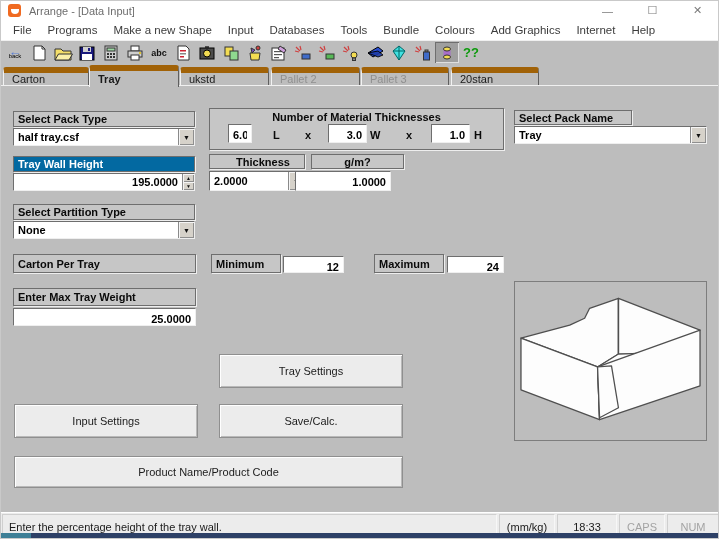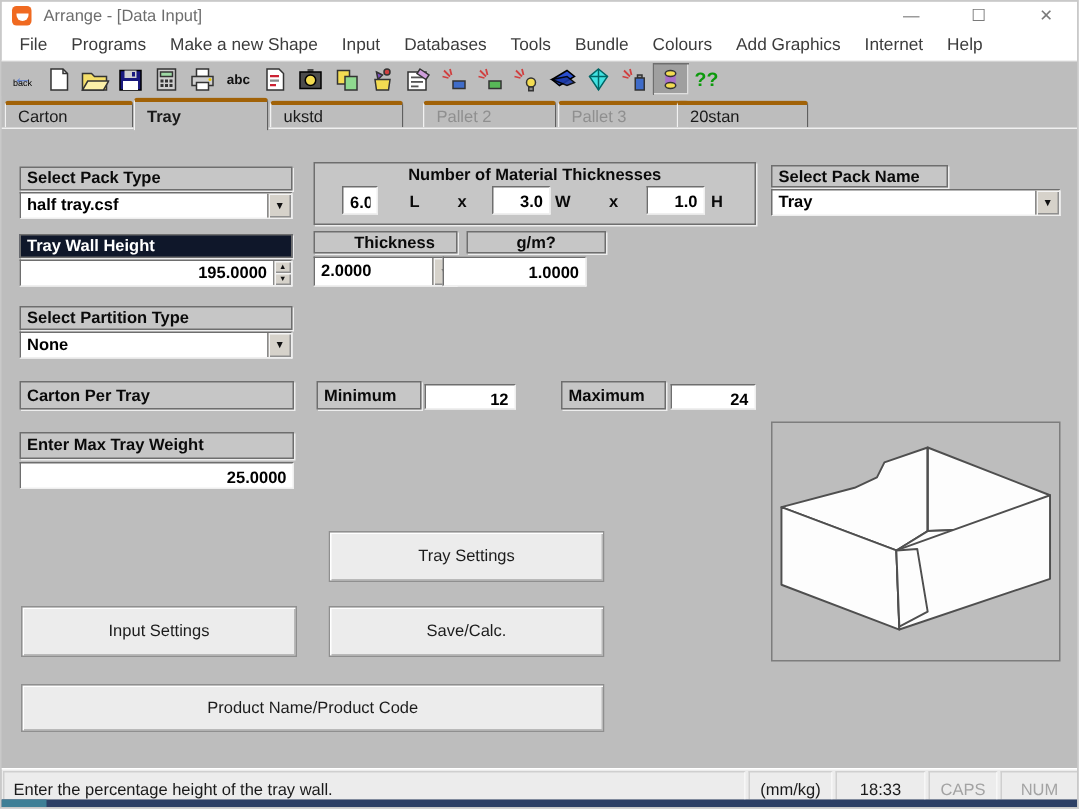--- a/index.html
+++ b/index.html
@@ -22,29 +22,29 @@
   .toolbar{position:absolute;left:0;top:40px;width:719px;height:23px;background:#bdbdbd;display:flex;align-items:center;padding-left:2px;}
   .tbtn{width:24px;height:21px;display:flex;align-items:center;justify-content:center;flex-direction:column;}
   .tbtn svg{display:block;}
   .tbtn.pressed{background:#9f9f9f;box-shadow:inset 1px 1px 0 #6e6e6e, inset -1px -1px 0 #dfdfdf;}
   .backlbl{font-size:6px;color:#000;line-height:5px;margin-top:-2px;}
   .backarrow{color:#5b7fd4;font-size:13px;line-height:9px;font-weight:bold;}
   .helptxt{color:#0c9a0c;font-weight:bold;font-size:13px;}
   .abctxt{font-size:9px;font-weight:bold;color:#111;}
 
   
-  .tab{position:absolute;top:66px;height:18px;background:#bdbdbd;border-top:3px solid #a16207;border-left:1px solid #f2f2f2;border-right:1px solid #5f5f5f;border-radius:3px 3px 0 0;font-size:11px;color:#1a1a1a;display:flex;align-items:center;padding-left:8px;}
+  .tab{position:absolute;top:66px;height:18px;background:#bdbdbd;border-top:6px solid #a16207;border-left:1px solid #f2f2f2;border-right:1px solid #5f5f5f;border-radius:3px 3px 0 0;font-size:11px;color:#1a1a1a;display:flex;align-items:center;padding-left:8px;}
   .tab.active{top:64px;height:22px;font-weight:bold;z-index:3;border-bottom:none;box-shadow:0 2px 0 #bdbdbd;}
-  .tab.disabled{color:#8f8f8f;margin-left:11px;}
+  .tab.disabled{color:#8f8f8f;}
   .tabline{position:absolute;left:0;top:84px;width:719px;height:1px;background:#f0f0f0;z-index:1;}
 
   
   .lbl{position:absolute;background:#c6c6c6;border:1px solid #6e6e6e;box-shadow:1px 1px 0 #eeeeee;font-size:11px;font-weight:bold;color:#0a0a0a;display:flex;align-items:center;padding-left:4px;}
   .lbl.center{justify-content:center;padding-left:0;}
-  .lbl.navy{background:#0f172a;color:#ffffff;}
+  .lbl.navy{background:#0369a1;color:#ffffff;}
 
   
   .field{position:absolute;background:#ffffff;border:1px solid #6e6e6e;border-bottom-color:#efefef;border-right-color:#efefef;}
   .field input{width:100%;height:100%;border:none;outline:none;background:transparent;font-size:11px;font-weight:bold;color:#000;padding:0 4px;}
   .field input.num{text-align:right;}
   .combo{position:absolute;background:#ffffff;border:1px solid #6e6e6e;border-bottom-color:#efefef;border-right-color:#efefef;display:flex;}
   .combo .val{flex:1;font-size:11px;font-weight:bold;color:#000;display:flex;align-items:center;padding-left:4px;overflow:hidden;}
   .combo .drop{width:16px;background:#d6d2ca;border-left:1px solid #8a8a8a;display:flex;align-items:center;justify-content:center;font-size:7px;color:#111;box-shadow:inset 1px 1px 0 #f5f5f5, inset -1px -1px 0 #8f8f8f;}
   .spin{width:12px;display:flex;flex-direction:column;border-left:1px solid #8a8a8a;}
   .spin div{flex:1;background:#d6d2ca;display:flex;align-items:center;justify-content:center;font-size:5px;color:#111;box-shadow:inset 1px 1px 0 #f5f5f5, inset -1px -1px 0 #8f8f8f;}

